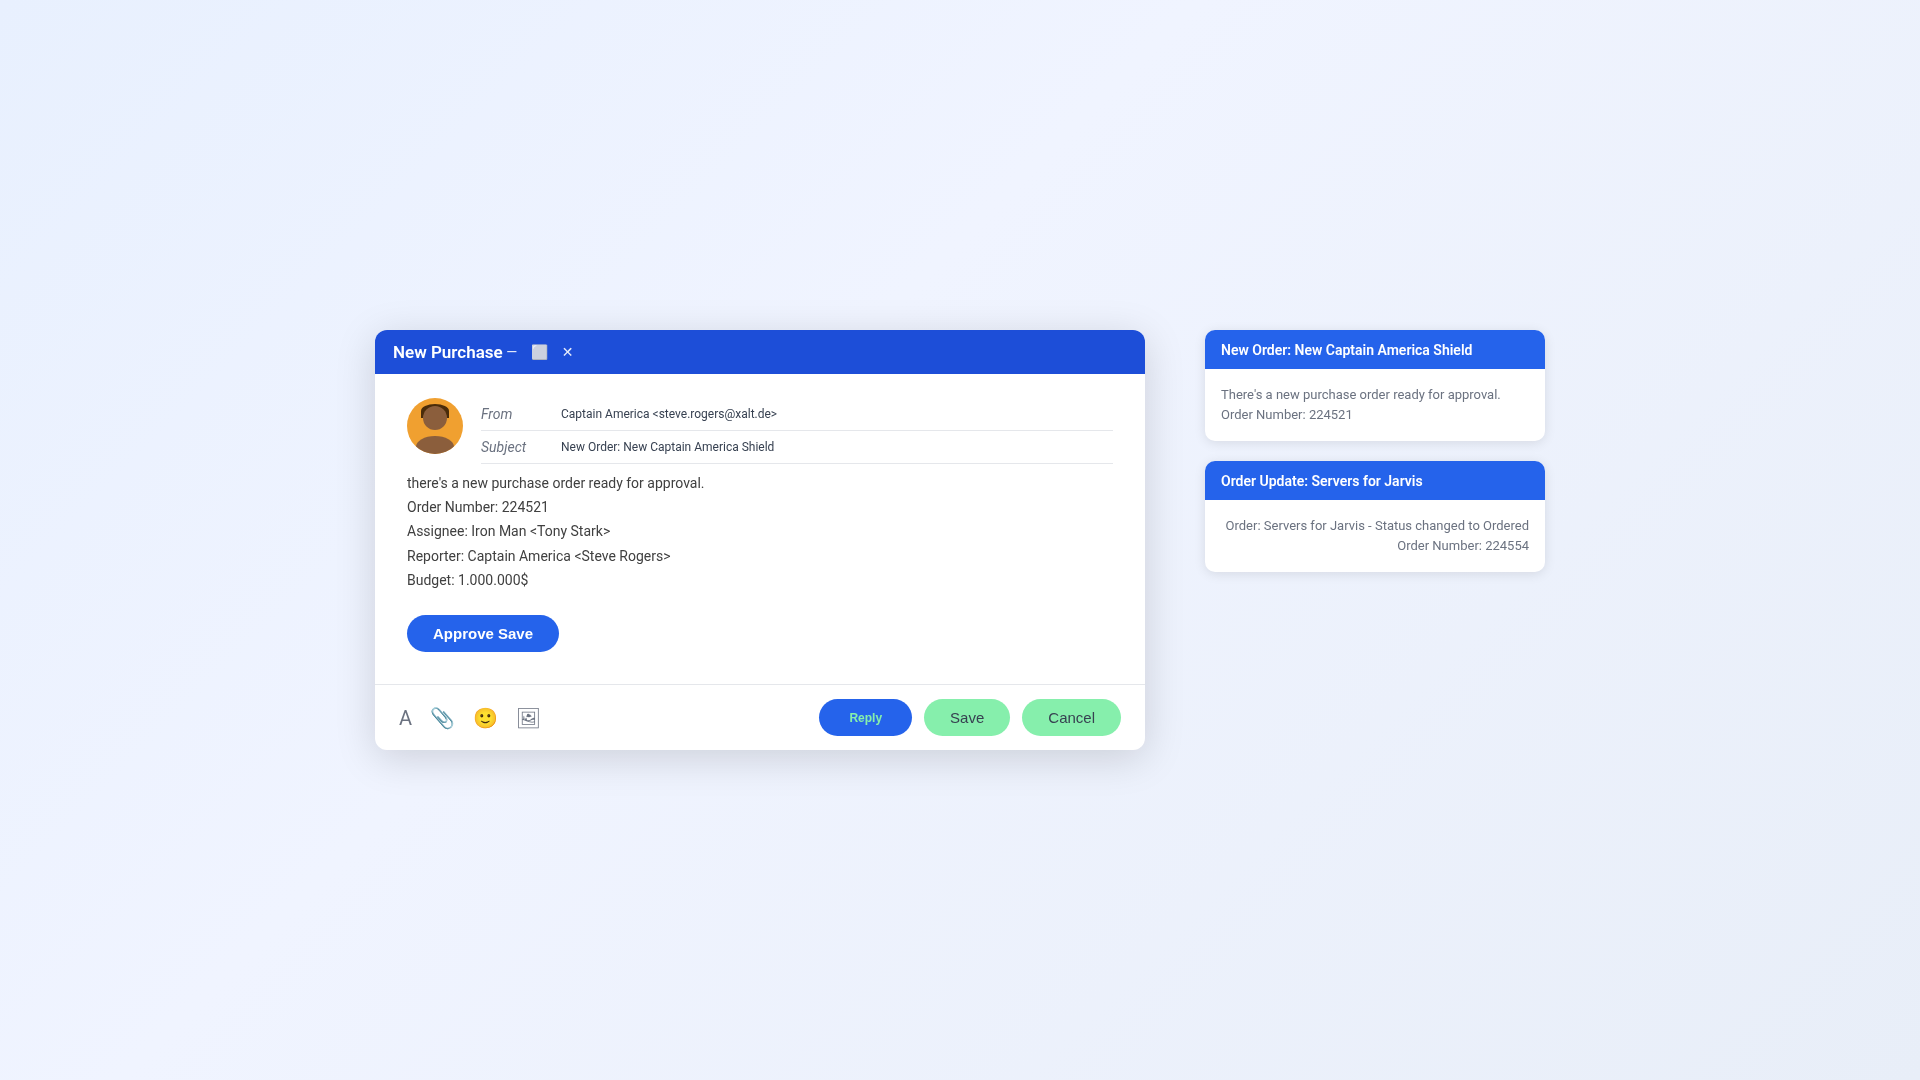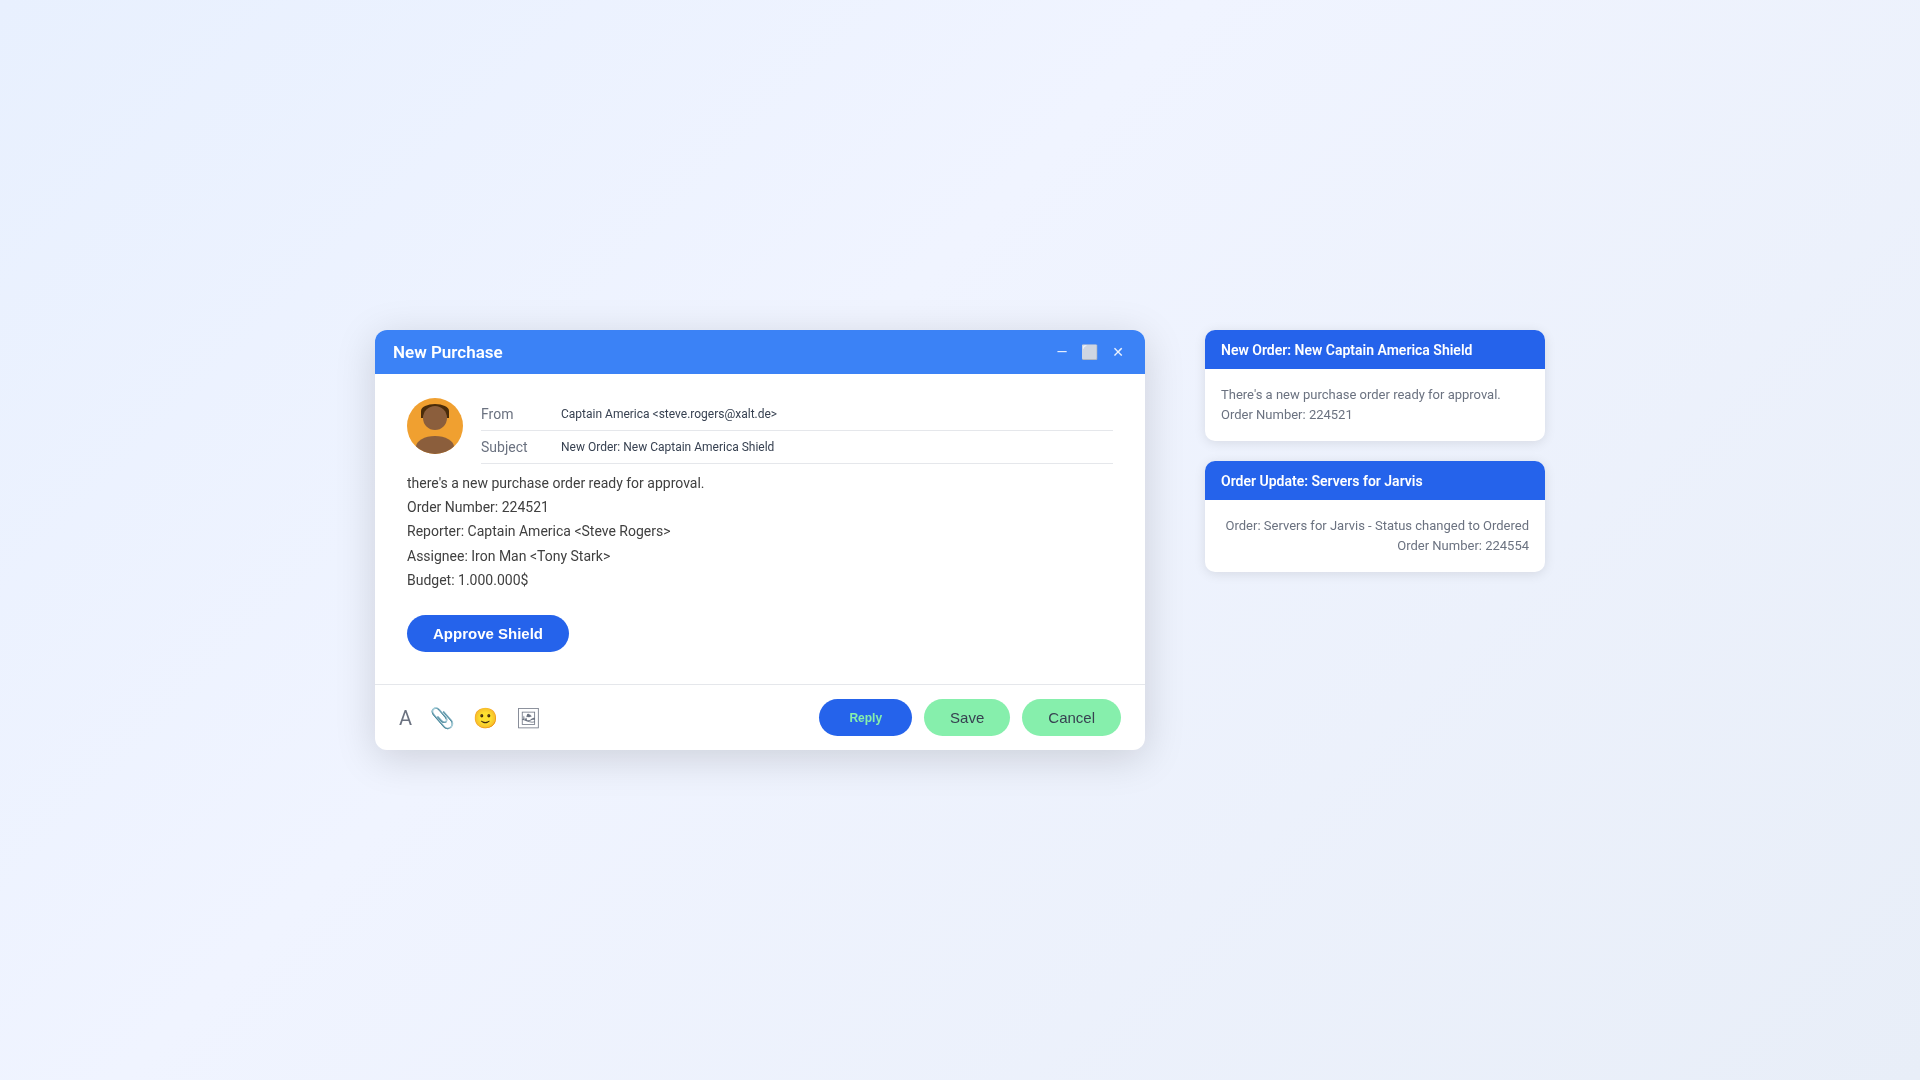--- a/index.html
+++ b/index.html
@@ -23,25 +23,25 @@
     
     .email-modal {
       width: 770px;
       background: #ffffff;
       border-radius: 12px;
       box-shadow: 0 8px 40px rgba(0,0,0,0.15);
       overflow: hidden;
     }
 
     .modal-titlebar {
-      background: #3b82f6;
+      background: #1d4ed8;
       padding: 12px 18px;
       display: flex;
       align-items: center;
-      justify-content: space-between;
+      justify-content: flex-start;
     }
 
     .modal-title {
       color: #ffffff;
       font-size: 17px;
       font-weight: 600;
     }
 
     .window-controls {
       display: flex;
@@ -129,20 +129,21 @@
 
     .email-field:last-child {
       border-bottom: 1px solid #e5e7eb;
     }
 
     .field-label {
       font-size: 14px;
       color: #6b7280;
       width: 80px;
       flex-shrink: 0;
+      font-style: italic;
     }
 
     .field-value {
       font-size: 12px;
       color: #374151;
     }
 
     .email-content {
       padding: 8px 0;
     }
@@ -295,25 +296,25 @@
             <span class="field-label">Subject</span>
             <span class="field-value">New Order: New Captain America Shield</span>
           </div>
         </div>
       </div>
 
       <div class="email-content">
         <div class="email-body-text">
           <p>there's a new purchase order ready for approval.</p>
           <p>Order Number: 224521</p>
+          <p>Assignee: Iron Man &lt;Tony Stark&gt;</p>
           <p>Reporter: Captain America &lt;Steve Rogers&gt;</p>
-          <p>Assignee: Iron Man &lt;Tony Stark&gt;</p>
           <p>Budget: 1.000.000$</p>
         </div>
-        <button class="approve-btn">Approve Shield</button>
+        <button class="approve-btn">Approve Save</button>
       </div>
     </div>
 
     <div class="modal-footer">
       <div class="footer-icons">
         <span class="footer-icon">A</span>
         <span class="footer-icon">📎</span>
         <span class="footer-icon">🙂</span>
         <span class="footer-icon">🖼</span>
       </div>

